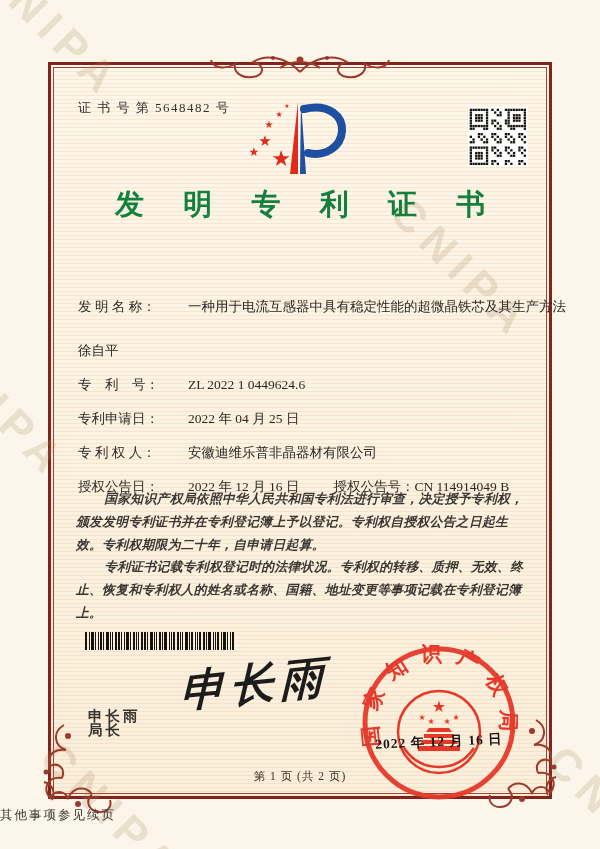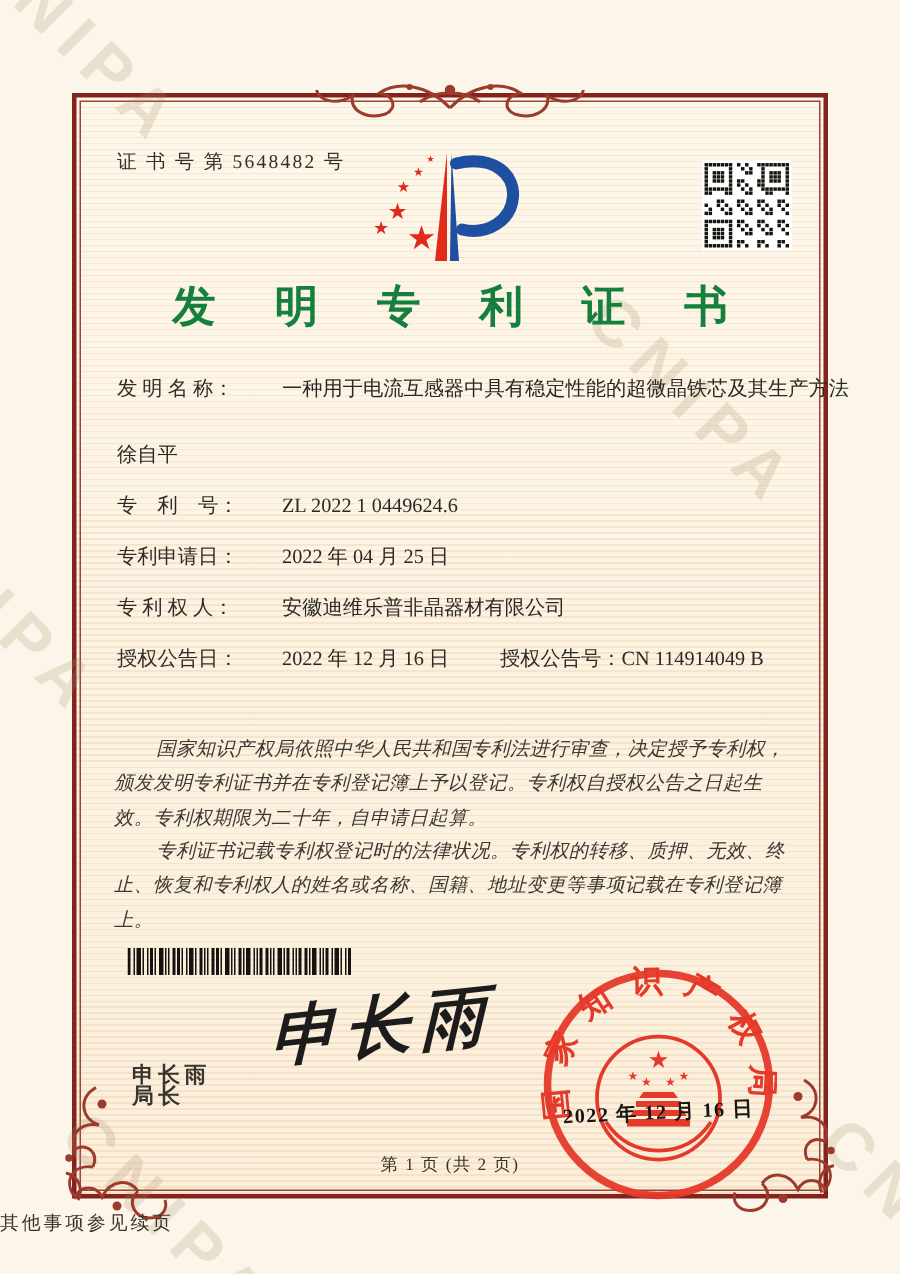--- a/index.html
+++ b/index.html
@@ -47,27 +47,27 @@
   }
   .qr{left:468px;top:107px;width:60px;height:60px;background:#fff;}
   .logo{left:228px;top:96px;width:144px;height:86px;}
   .logo text{font-family:"DejaVu Sans",sans-serif;}
   .logo-red{fill:var(--logo_red);}
   .logo-blue-stroke{stroke:var(--logo_blue);fill:none;stroke-width:8;stroke-linecap:round;}
   .logo-blue{fill:var(--logo_blue);}
   
   .fields{left:78px;top:249px;width:448px;font-size:13.5px;}
   .frow{display:flex;line-height:20px;margin-bottom:14px;}
-  .frow.first{margin-bottom:24px;}
+  .frow.first{margin-bottom:24px;margin-top:48px;}
   .flabel{white-space:pre;min-width:110px;color:#2e2b27;}
   .fvalue{white-space:pre;color:#2b2824;}
   .grant-pair2{margin-left:34px;display:flex;text-align:right;}
   
   .paras{left:76px;top:488px;width:450px;font-size:12.8px;line-height:22.8px;
-    font-style:italic;letter-spacing:0.3px;color:#3b3733;font-weight:400;}
+    font-style:italic;letter-spacing:0.3px;color:#3b3733;font-weight:700;}
   .paras p{text-indent:2.2em;}
   
   .barcode{left:85px;top:632px;width:153px;height:18px;}
   
   .dir{left:88px;font-family:"Liberation Sans","DejaVu Sans",sans-serif;
     font-size:14.5px;font-weight:600;letter-spacing:3px;color:#38342f;}
   .dir-title{top:679px;margin-top:42px;}
   .dir-name{top:707px;}
   .autograph{
     left:170px;top:655px;width:170px;text-align:center;

